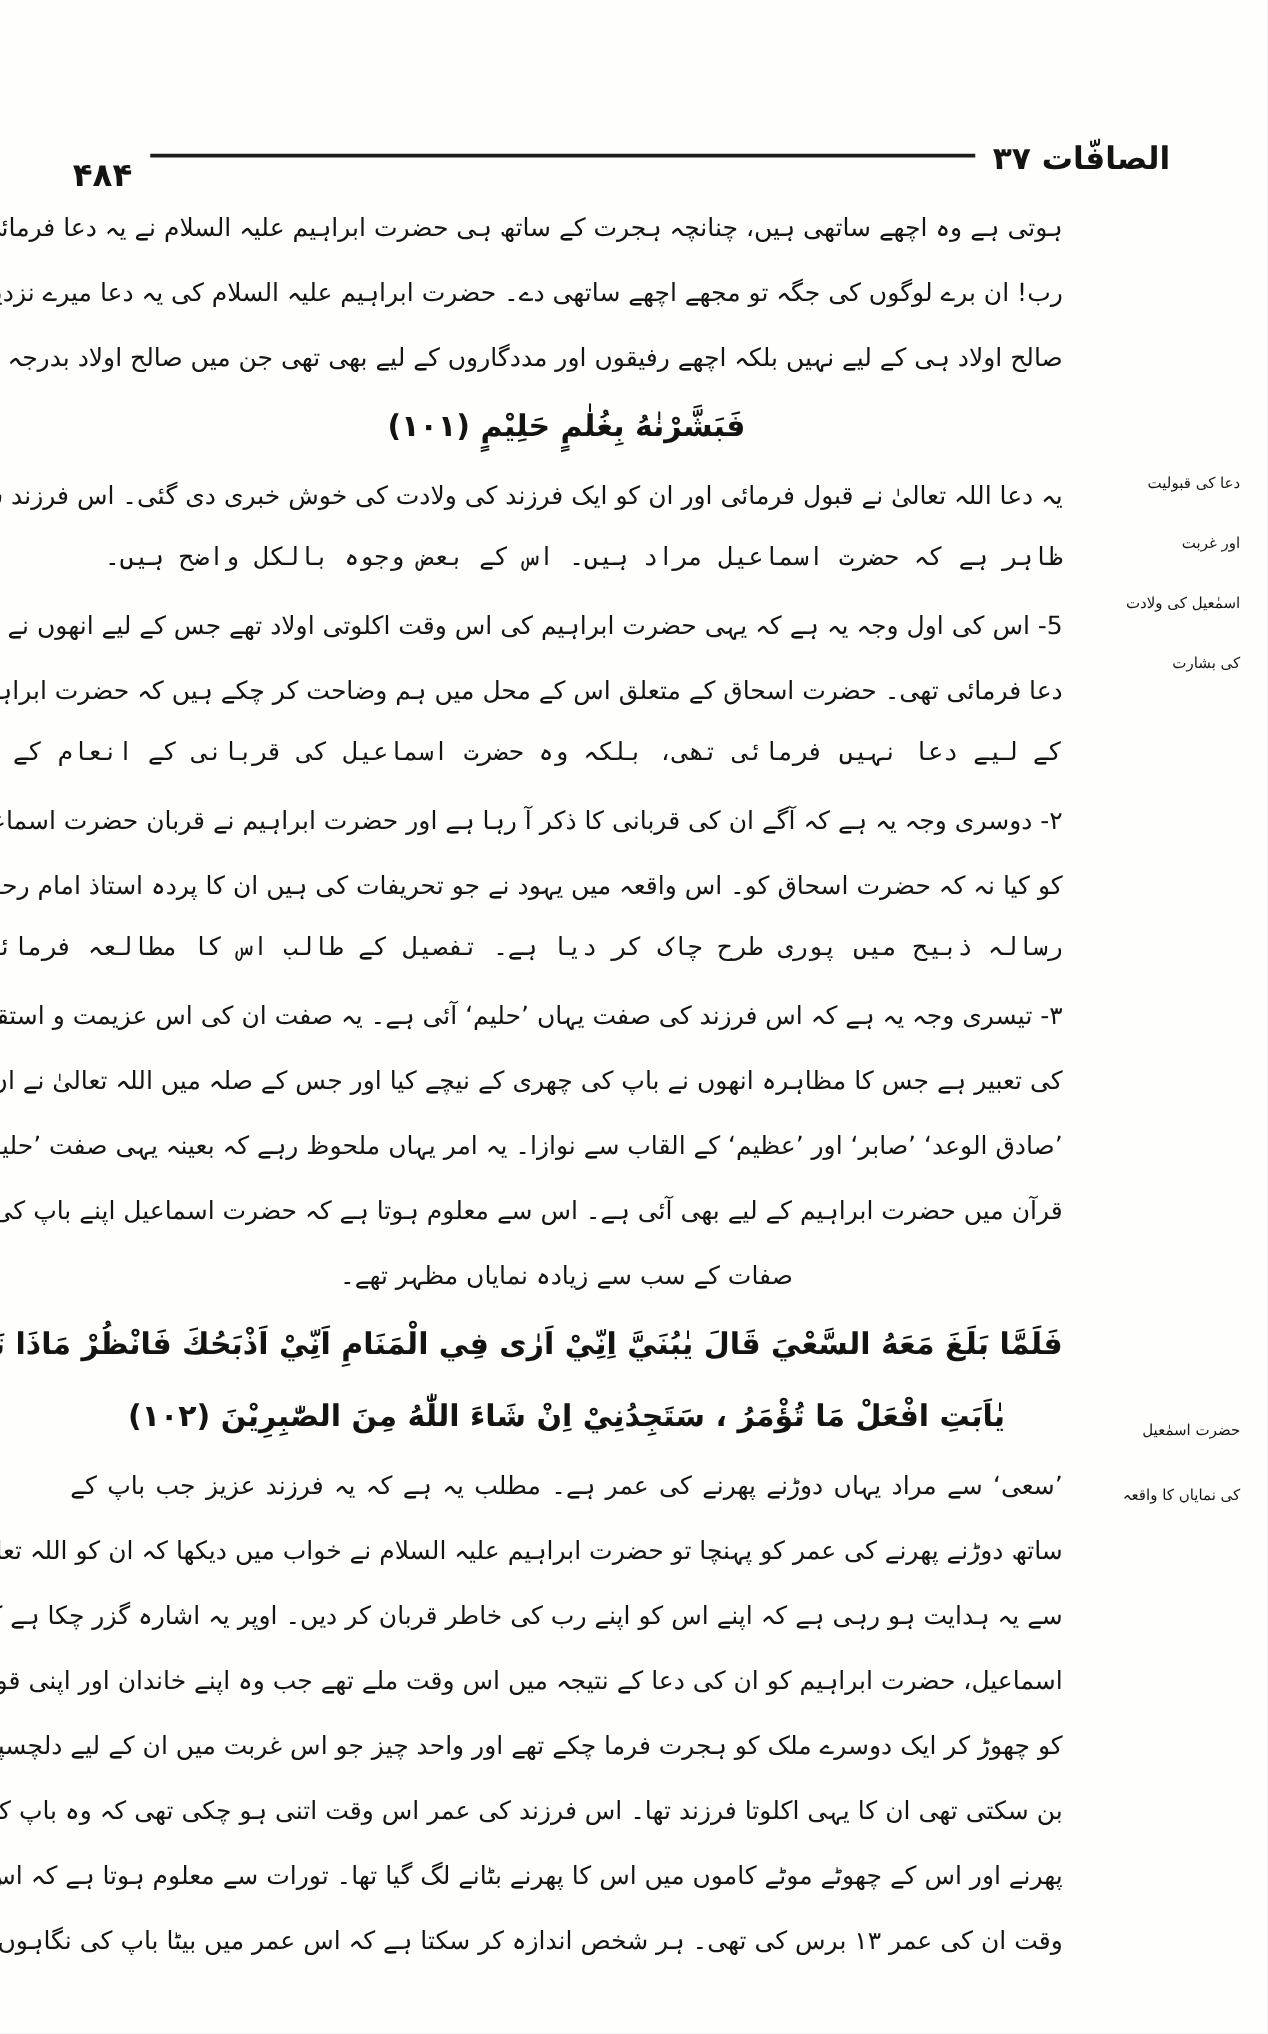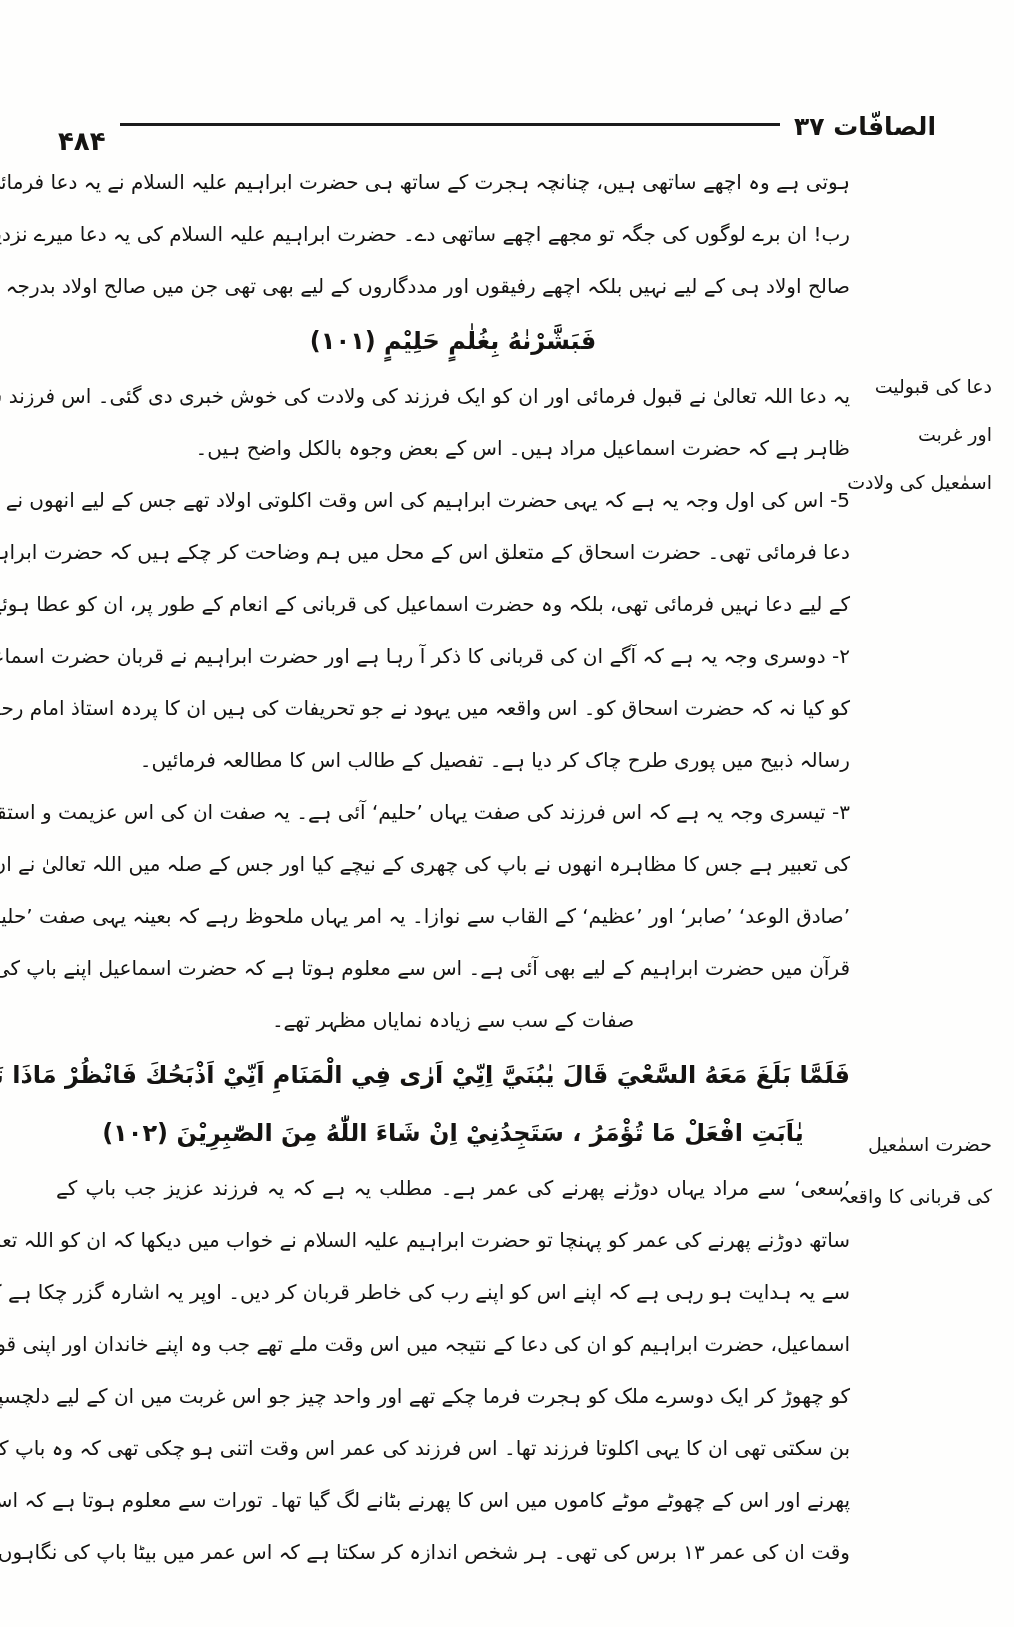--- a/index.html
+++ b/index.html
@@ -58,40 +58,41 @@
     line-height: 52px;
     font-size: 20px;
     white-space: nowrap;
     text-align: justify;
     text-align-last: justify;
     text-justify: inter-word;
   }
   .line.end {
     text-align: center;
     text-align-last: right;
+    font-family: Liberation Mono, monospace;
   }
   .line.center {
     text-align: center;
     text-align-last: center;
   }
   .line.verse {
     height: 58px;
     line-height: 58px;
     font-size: 24px;
     font-weight: 700;
     text-align: left;
     text-align-last: center;
   }
   
   .margin-heading {
     position: absolute;
     right: 22px;
     width: 138px;
     text-align: right;
-    font-size: 19px;
+    font-size: 12px;
     line-height: 48px;
     white-space: nowrap;
   }
   .margin-heading.birth { top: 362px; }
   .margin-heading.sacrifice { top: 1118px; line-height: 52px; }
   .mnote { display: block; }
 </style>
 </head>
 <body>
 
@@ -101,26 +102,27 @@
     <span class="surah-title">الصافّات ۳۷</span>
     <span class="header-rule"></span>
     <span class="page-number">۴۸۴</span>
   </div>
 
   <div class="margin-heading birth">
 
   <span class="mnote">دعا کی قبولیت</span>
       <span class="mnote">اور غربت</span>
       <span class="mnote">اسمٰعیل کی ولادت</span>
+      <span class="mnote">کی بشارت</span>
     </div>
 
   <div class="margin-heading sacrifice">
 
   <span class="mnote">حضرت اسمٰعیل</span>
-      <span class="mnote">کی قربانی کا واقعہ</span>
+      <span class="mnote">کی نمایاں کا واقعہ</span>
     </div>
 
   <div class="main-text">
 
   <div class="line full">ہوتی ہے وہ اچھے ساتھی ہیں، چنانچہ ہجرت کے ساتھ ہی حضرت ابراہیم علیہ السلام نے یہ دعا فرمائی کہ اے</div>
       <div class="line full">رب! ان برے لوگوں کی جگہ تو مجھے اچھے ساتھی دے۔ حضرت ابراہیم علیہ السلام کی یہ دعا میرے نزدیک صرف</div>
       <div class="line full">صالح اولاد ہی کے لیے نہیں بلکہ اچھے رفیقوں اور مددگاروں کے لیے بھی تھی جن میں صالح اولاد بدرجہ اولیٰ شامل ہے۔</div>
       <div class="line verse">فَبَشَّرْنٰهُ بِغُلٰمٍ حَلِيْمٍ (١٠١)</div>
       <div class="line full">یہ دعا اللہ تعالیٰ نے قبول فرمائی اور ان کو ایک فرزند کی ولادت کی خوش خبری دی گئی۔ اس فرزند سے</div>
       <div class="line end">ظاہر ہے کہ حضرت اسماعیل مراد ہیں۔ اس کے بعض وجوہ بالکل واضح ہیں۔</div>

